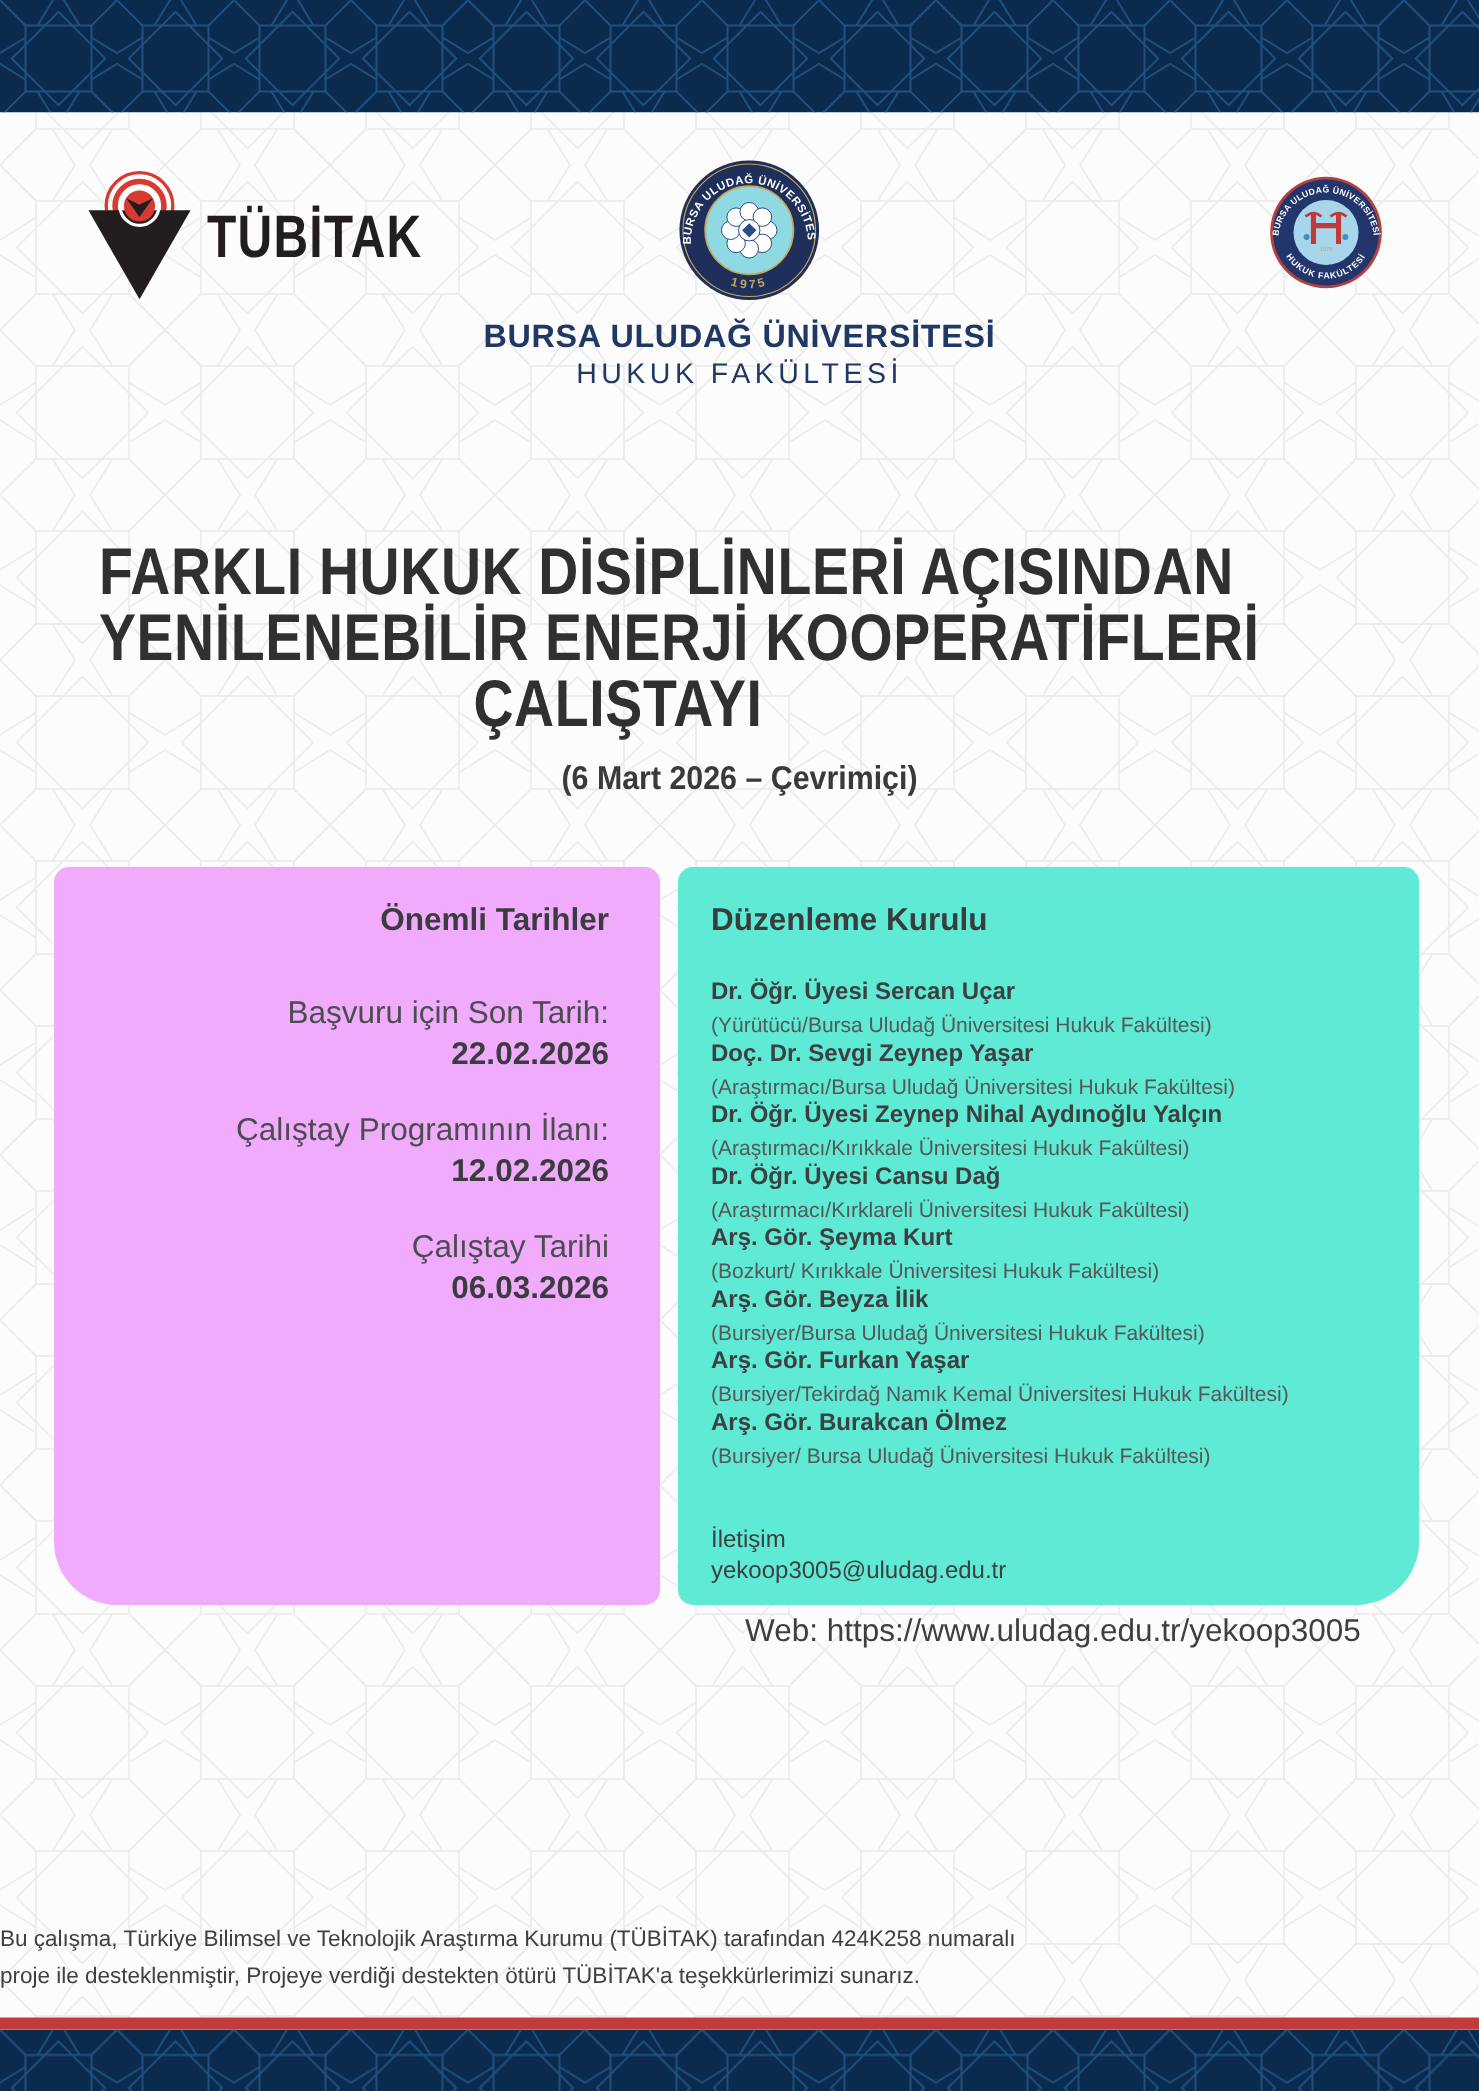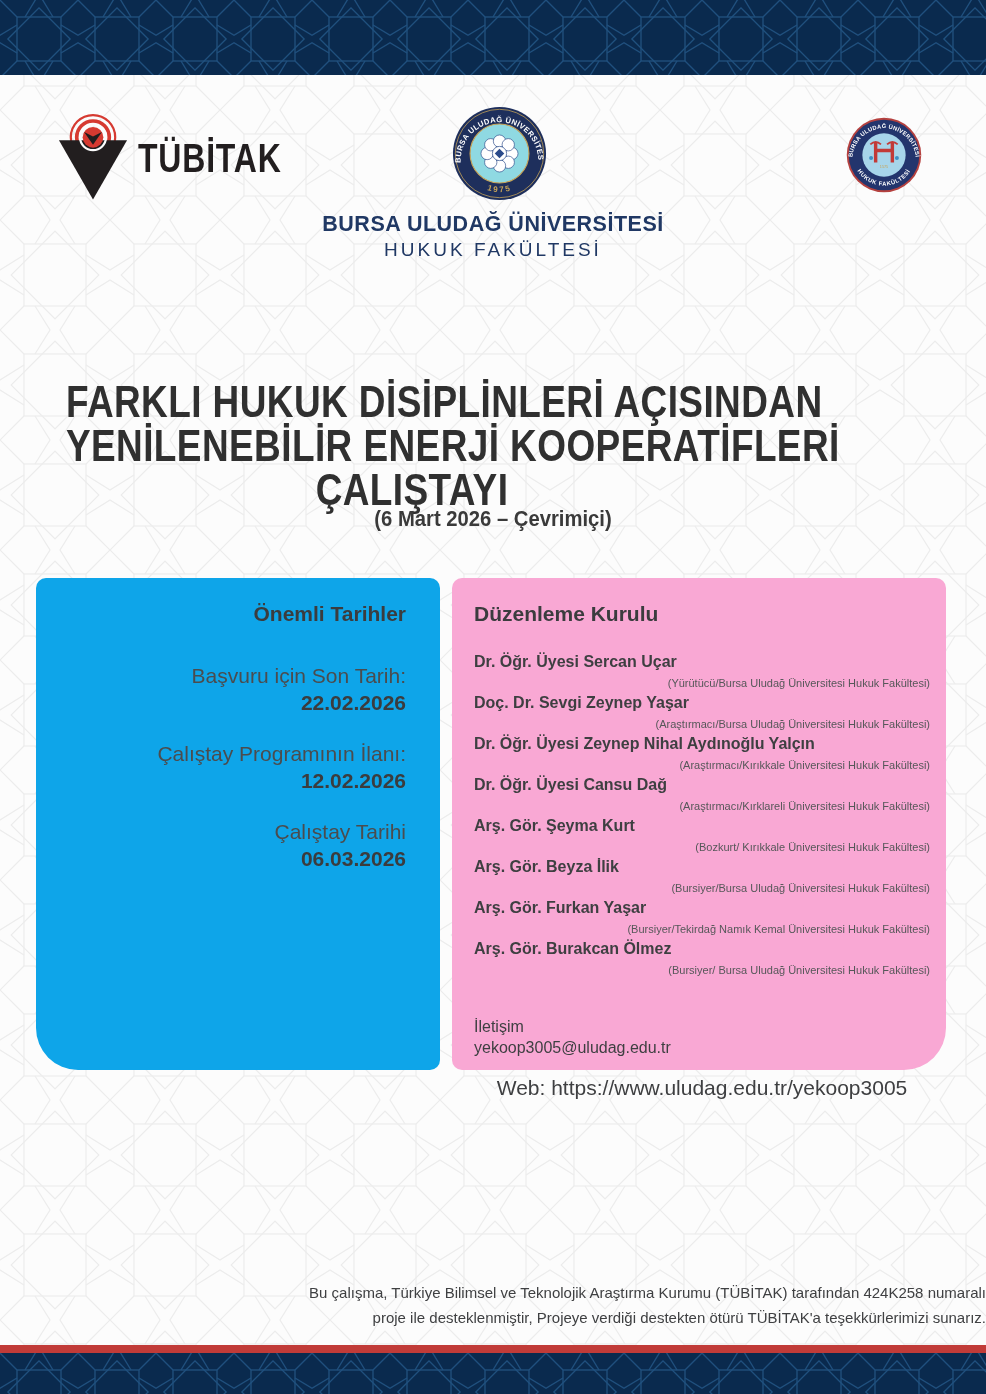--- a/index.html
+++ b/index.html
@@ -27,59 +27,59 @@
   .seal-uludag { position:absolute; left:452px; top:106px; z-index:3; }
   .seal-law { position:absolute; left:846px; top:117px; z-index:3; }
 
   
   .univ-name { position:absolute; top:212px; left:0; width:986px; text-align:center;
     font-size:21.5px; font-weight:bold; color:#203864; letter-spacing:0.5px; z-index:3; }
   .faculty-name { position:absolute; top:239px; left:0; width:986px; text-align:center;
     font-size:19px; color:#203864; letter-spacing:3px; z-index:3; }
 
   
-  .title { position:absolute; top:380px; left:0; width:824px; z-index:3; }
+  .title { position:absolute; top:360px; left:0; width:824px; z-index:3; }
   .title-line {
     font-size:44px; line-height:44px; font-weight:bold; color:#303030;
     text-align:center; white-space:nowrap;
     transform:scaleX(0.84); transform-origin:50% 50%;
     letter-spacing:0.5px;
   }
   .subtitle { position:absolute; top:506px; left:0; width:986px; text-align:center;
     font-size:22px; font-weight:bold; color:#3a3a3a; transform:scaleX(0.92);
     transform-origin:50% 50%; z-index:3; }
 
   
   .dates-box {
     position:absolute; left:36px; top:578px; width:404px; height:492px;
-    background:#0ea5e9; border-radius:10px 10px 10px 42px;
+    background:#f0abfc; border-radius:10px 10px 10px 42px;
     padding:24px 34px 0 20px; box-sizing:border-box; text-align:right; z-index:3;
   }
   .box-heading { font-size:21px; font-weight:bold; color:#3b3c3e; }
   .dates-box .box-heading { margin-bottom:36px; }
   .date-item { margin-bottom:24px; }
   .date-label { font-size:21px; color:#4b4c4e; line-height:27px; }
   .date-value { font-size:21px; font-weight:bold; color:#3b3c3e; line-height:27px; }
 
   
   .committee-box {
     position:absolute; left:452px; top:578px; width:494px; height:492px;
-    background:#f9a8d4; border-radius:10px 10px 42px 10px;
+    background:#5eead4; border-radius:10px 10px 42px 10px;
     padding:24px 16px 0 22px; box-sizing:border-box; z-index:3;
   }
   .committee-box .box-heading { margin-bottom:26px; }
   .member-name { font-size:16px; font-weight:bold; color:#3e3f41; line-height:20.5px; }
-  .member-aff { font-size:11px; color:#565759; line-height:20.5px;text-align:right; }
+  .member-aff { font-size:14px; color:#565759; line-height:20.5px; }
   .contact { margin-top:13px; }
   .contact-heading { font-size:16px; color:#3e3f41; line-height:21px;margin-top:36px; }
   .contact-email { font-size:16px; color:#3e3f41; line-height:21px; }
   .web-line { margin-top:18px; font-size:21px; color:#3e3f41;text-align:center; }
 
   
-  .footer { position:absolute; top:1280px; left:0; width:986px; text-align:right;
+  .footer { position:absolute; top:1280px; left:0; width:986px; text-align:left;
     font-size:15px; line-height:25px; color:#3f4042; z-index:3; }
 </style>
 </head>
 <body>
 
 <svg class="bg-pattern" width="986" height="1394" aria-hidden="true">
   <defs>
     <pattern id="geoLight" width="110" height="110" patternUnits="userSpaceOnUse">
       <g fill="none" stroke="#ececec" stroke-width="1.2">
         <rect x="24" y="24" width="62" height="62"></rect>

